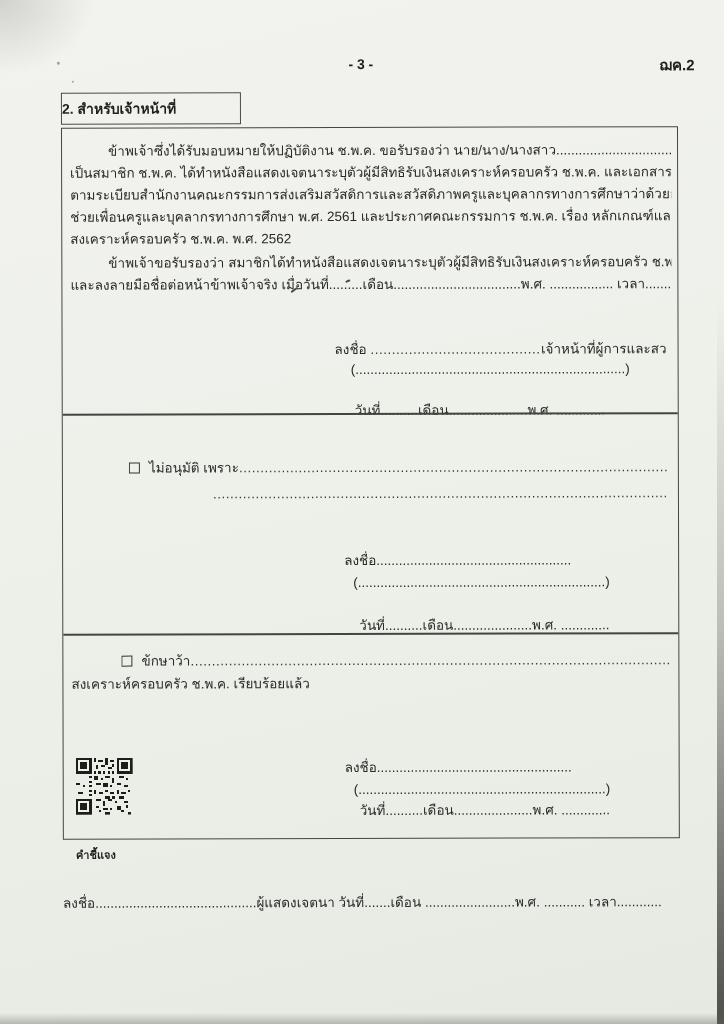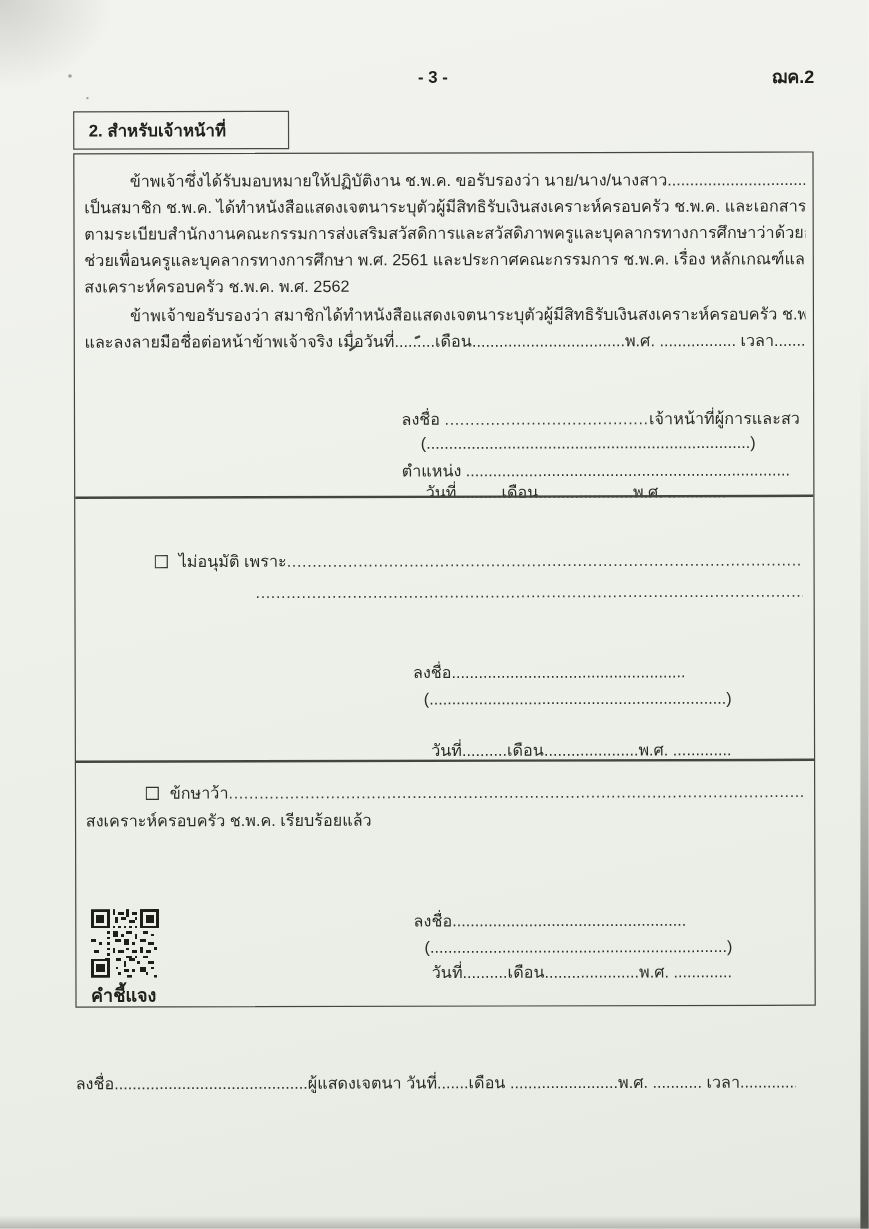--- a/index.html
+++ b/index.html
@@ -8,40 +8,40 @@
     position:relative;
     font-family:"Liberation Sans","DejaVu Sans",sans-serif;
     background:linear-gradient(168deg,#f2f3ef 0%,#eef0ea 45%,#eaece6 80%,#e6e8e2 100%);
     color:#2a2a27;
     overflow:hidden;
   }
   .sheet { position:absolute; inset:0; transform:rotate(-0.15deg); }
   .t { position:absolute; white-space:nowrap; font-size:13.5px; line-height:20px; color:#2a2a27; overflow:hidden; }
   .b { font-weight:bold; color:#1f1f1c; }
   .pagenum { top:54px; left:0; width:724px; text-align:center; font-size:14px; overflow:visible; }
-  .formcode { top:56px; left:630px; width:64px; text-align:center; font-size:15px; overflow:visible; }
+  .formcode { top:56px; left:646px; width:64px; text-align:center; font-size:15px; overflow:visible; }
   .labelbox {
     position:absolute; left:62px; top:92px; width:180px; height:32px;
-    border:1.6px solid #4a4a45; display:flex; align-items:center; padding-left:12px;
+    border:1.6px solid #4a4a45; display:flex; align-items:center; padding-left:0;
     font-size:14px; font-weight:bold; color:#1f1f1c;
   }
   .box {
     position:absolute; left:62px; top:127px; width:617px; height:712px;
     border:1.9px solid #45453f;
   }
   .divider { position:absolute; left:0; width:100%; height:1.7px; background:#45453f; }
   .dotline { display:flex; align-items:flex-start; }
   .dotline > span { flex:none; white-space:pre; }
   .dotline .fill { flex:1 1 0; overflow:hidden; white-space:nowrap; letter-spacing:0.5px; color:#3b3b36; }
   .cb {
     display:inline-block; width:11px; height:11px; border:1.4px solid #33332f;
     margin:4px 9px 0 0; background:transparent;
   }
   .qr { position:absolute; left:12px; top:629px; width:57px; height:57px; }
-  .qrcap { font-size:15px; overflow:visible; }
+  .qrcap { font-size:11px; overflow:visible;margin-top:24px; }
   .footer { top:893px; left:62px; width:600px; }
   
   .edge-right { position:absolute; left:717px; top:300px; width:7px; height:724px;
     background:linear-gradient(to bottom, rgba(80,80,75,0) 0%, rgba(80,80,75,0.3) 45%, rgba(52,52,48,0.85) 100%); }
   .edge-bottom { position:absolute; left:0; top:1013px; width:724px; height:11px;
     background:linear-gradient(to bottom, rgba(110,110,104,0), rgba(105,105,99,0.4)); }
   .corner-tl { position:absolute; left:0; top:0; width:95px; height:75px;
     background:radial-gradient(ellipse at 0% 0%, rgba(140,140,133,0.32), rgba(140,140,133,0) 70%); }
   .mark { position:absolute; background:#4c4c47; border-radius:1px; }
   .mark1 { left:291px; top:289px; width:7px; height:2px; transform:rotate(-35deg); }
@@ -69,21 +69,20 @@
     <div class="t" style="top:101px;left:8px;width:601px">สงเคราะห์ครอบครัว ช.พ.ค. พ.ศ. 2562</div>
     <div class="t" style="top:125px;left:46px;width:563px">ข้าพเจ้าขอรับรองว่า สมาชิกได้ทำหนังสือแสดงเจตนาระบุตัวผู้มีสิทธิรับเงินสงเคราะห์ครอบครัว ช.พ.ค. ฉบับนี้  ด้วยความสมัครใจ</div>
     <div class="t" style="top:147px;left:8px;width:601px">และลงลายมือชื่อต่อหน้าข้าพเจ้าจริง เมื่อวันที่.........เดือน..................................พ.ศ. ................. เวลา.....................น.</div>
 
     <div class="t dotline" style="top:212px;left:272px;width:332px">
       <span>ลงชื่อ </span>
       <span class="fill">....................................................................................................................................................................................................................................</span>
       <span>เจ้าหน้าที่ผู้การและสว</span>
     </div>
     <div class="t" style="top:232px;left:288px;width:330px">(........................................................................)</div>
-    <div class="t" style="top:255px;left:272px;width:335px">ตำแหน่ง ........................................................................</div>
     <div class="t" style="top:273px;left:292px;width:320px">วันที่..........เดือน.....................พ.ศ. .............</div>
 
     <div class="divider" style="top:285px"></div>
 
     <div class="t dotline" style="top:330px;left:66px;width:540px">
       <span class="cb"></span>
       <span>ไม่อนุมัติ เพราะ</span>
       <span class="fill">....................................................................................................................................................................................................................................</span>
     </div>
     <div class="t dotline" style="top:356px;left:150px;width:456px">

